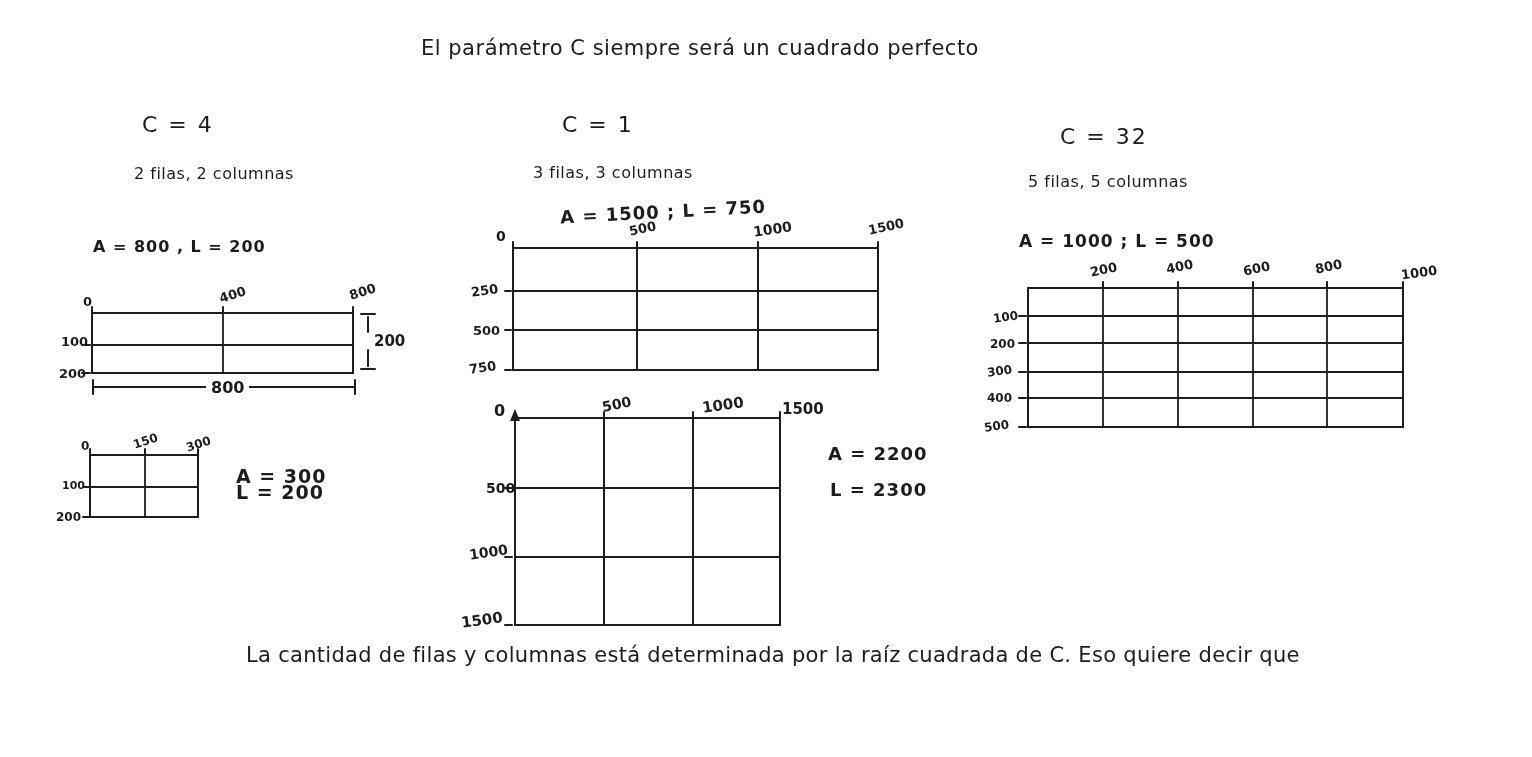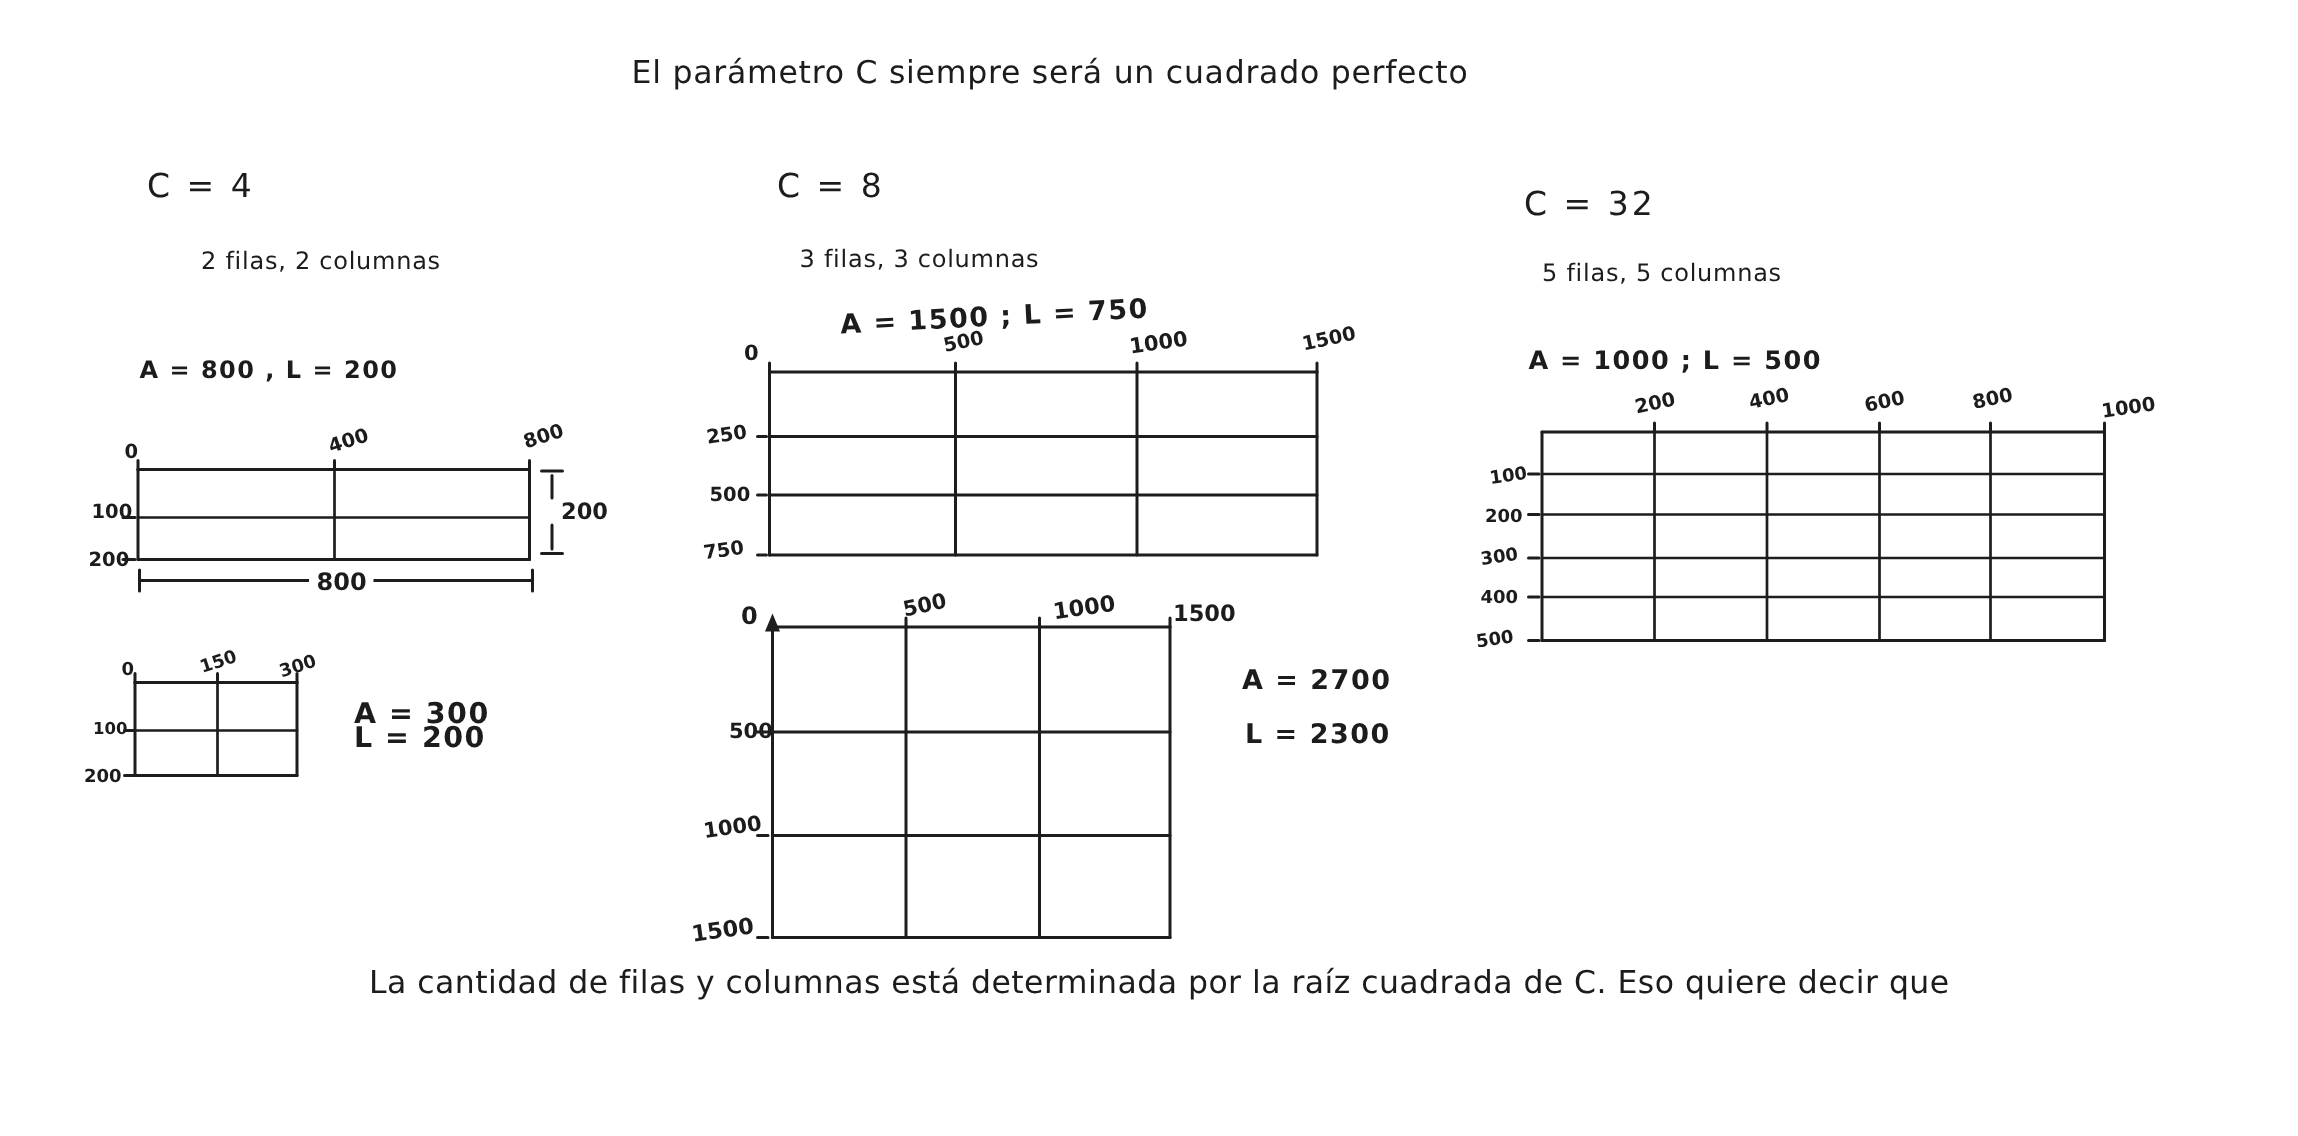--- a/index.html
+++ b/index.html
@@ -6,21 +6,21 @@
   .canvas{
     position:relative;
     width:1532px;height:757px;
     background:#ffffff;
     font-family:"DejaVu Sans", sans-serif;
     color:#1c1c1c;
     overflow:hidden;
   }
   .txt{position:absolute;white-space:nowrap;color:#1c1c1c;}
   .title{font-size:21px;letter-spacing:.5px;text-align:center;}
-  .c-label{font-size:22px;letter-spacing:2px;}
+  .c-label{font-size:22px;letter-spacing:2px;margin-left:44px;}
   .note{font-size:16px;letter-spacing:.5px;}
   .params{font-size:18px;font-weight:bold;letter-spacing:1px;}
   .tick{font-size:13px;font-weight:bold;}
   .tick-sm{font-size:11px;font-weight:bold;}
   .dim{font-size:15px;font-weight:bold;}
   .caption{font-size:21px;letter-spacing:.3px;margin-left:42px;}
   .r8{transform:rotate(-8deg);}
   .r12{transform:rotate(-12deg);}
   .r18{transform:rotate(-18deg);}
   .r3{transform:rotate(-3deg);}
@@ -89,21 +89,21 @@
     <line x1="0" y1="69" x2="6" y2="69"></line>
   </svg>
   <div class="txt tick-sm" style="left:81px;top:439px;font-size:12px;">0</div>
   <div class="txt tick-sm r18" style="left:133px;top:434px;font-size:12px;">150</div>
   <div class="txt tick-sm r18" style="left:186px;top:437px;font-size:12px;">300</div>
   <div class="txt tick-sm" style="left:62px;top:479px;">100</div>
   <div class="txt tick-sm" style="left:56px;top:510px;font-size:12px;">200</div>
   <div class="txt params" style="left:236px;top:449px;font-size:19px;margin-top:16px;">A = 300</div>
   <div class="txt params" style="left:236px;top:481px;font-size:19px;">L = 200</div>
 
-  <div class="txt c-label" style="left:518px;top:112px;">C = 8</div>
+  <div class="txt c-label" style="left:518px;top:112px;">C = 1</div>
   <div class="txt note" style="left:533px;top:163px;">3 filas, 3 columnas</div>
   <div class="txt params r3" style="left:560px;top:201px;">A = 1500 ;  L = 750</div>
 
   <svg style="left:505px;top:240px;" width="390" height="140">
     <line x1="8" y1="8" x2="373" y2="8"></line>
     <line x1="8" y1="130" x2="373" y2="130"></line>
     <line x1="8" y1="8" x2="8" y2="130"></line>
     <line x1="373" y1="8" x2="373" y2="130"></line>
     <line x1="8" y1="51" x2="373" y2="51"></line>
     <line x1="8" y1="90" x2="373" y2="90"></line>
@@ -142,21 +142,21 @@
     <line x1="0" y1="149" x2="7" y2="149"></line>
     <line x1="0" y1="217" x2="7" y2="217"></line>
   </svg>
   <div class="txt tick" style="left:494px;top:401px;font-size:16px;">0</div>
   <div class="txt tick r12" style="left:602px;top:396px;font-size:14px;">500</div>
   <div class="txt tick r8" style="left:702px;top:396px;font-size:15px;">1000</div>
   <div class="txt tick" style="left:782px;top:400px;font-size:15px;">1500</div>
   <div class="txt tick" style="left:486px;top:480px;font-size:14px;">500</div>
   <div class="txt tick r8" style="left:469px;top:544px;font-size:14px;">1000</div>
   <div class="txt tick r8" style="left:461px;top:611px;font-size:15px;">1500</div>
-  <div class="txt params" style="left:828px;top:443px;">A = 2700</div>
+  <div class="txt params" style="left:828px;top:443px;">A = 2200</div>
   <div class="txt params" style="left:830px;top:479px;">L = 2300</div>
 
   <div class="txt c-label" style="left:1016px;top:124px;">C = 32</div>
   <div class="txt note" style="left:1028px;top:172px;">5 filas, 5 columnas</div>
   <div class="txt params" style="left:1019px;top:231px;font-size:17px;">A = 1000  ;   L = 500</div>
 
   <svg style="left:1018px;top:280px;" width="395" height="155">
     <line x1="10" y1="8" x2="385" y2="8"></line>
     <line x1="10" y1="147" x2="385" y2="147"></line>
     <line x1="10" y1="8" x2="10" y2="147"></line>

